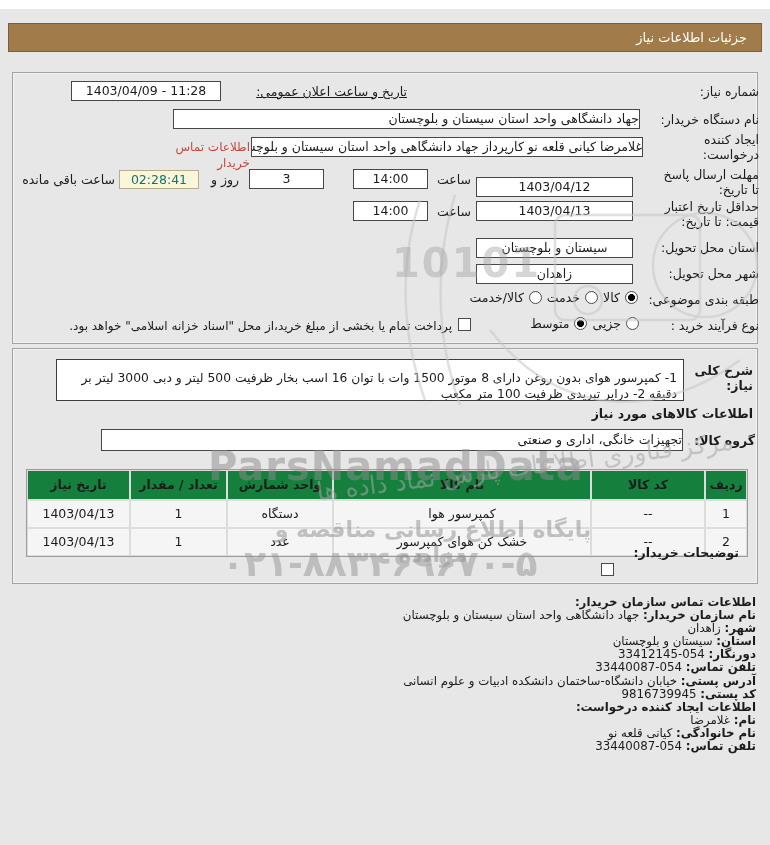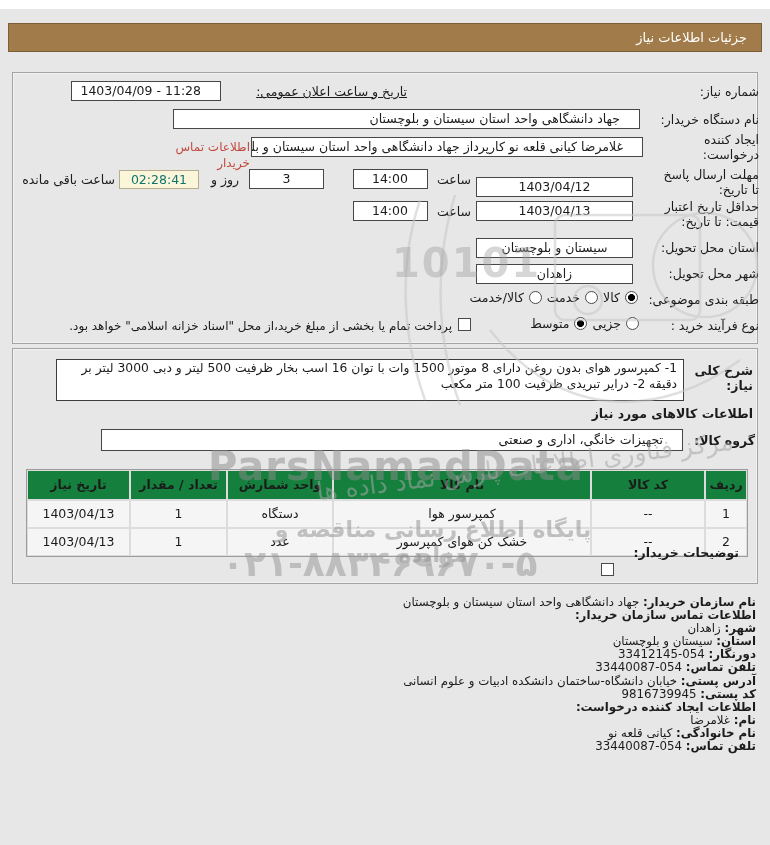--- a/index.html
+++ b/index.html
@@ -8,32 +8,32 @@
   .topstrip{position:absolute;left:0;top:0;width:770px;height:9px;background:#ffffff;}
   .titlebar{position:absolute;left:8px;top:23px;width:754px;height:29px;background:#a17b49;
             border:1px solid #7d5f37;box-sizing:border-box;color:#fff;display:flex;
             align-items:center;padding:0 14px;font-size:13px;}
   .box{position:absolute;border:1px solid #a3a3a3;box-shadow:inset 0 0 0 1px #f2f2f2;box-sizing:border-box;}
   .box1{left:12px;top:72px;width:746px;height:272px;}
   .box2{left:12px;top:348px;width:746px;height:236px;}
   .lbl{position:absolute;text-align:right;line-height:15px;}
   .bold{font-weight:bold;}
   .field{position:absolute;background:#fff;border:1px solid #474747;height:20px;line-height:18px;
-         padding:0 19px;box-sizing:border-box;overflow:hidden;white-space:nowrap;}
+         padding:0 0;box-sizing:border-box;overflow:hidden;white-space:nowrap;}
   .center{text-align:center;}
   .link{position:absolute;color:#c4493e;cursor:pointer;line-height:16px;}
   .countdown{position:absolute;background:#fbf5da;border:1px solid #b5ad8e;height:19px;line-height:17px;
              box-sizing:border-box;color:#0f766e;text-align:center;}
   .rgroup{position:absolute;display:flex;align-items:center;gap:5px;direction:rtl;}
   .radio{display:inline-block;width:13px;height:13px;border:1px solid #4a4a4a;border-radius:50%;
          background:#fff;box-sizing:border-box;}
   .radio.checked{background:radial-gradient(circle,#000 0 3.2px,#fff 3.8px);}
   .cb{position:absolute;width:13px;height:13px;border:1px solid #4a4a4a;background:#fff;box-sizing:border-box;}
   .descbox{position:absolute;left:43px;top:10px;width:628px;height:42px;background:#fff;
-           border:1px solid #3d3d3d;box-sizing:border-box;padding:0 6px;font-size:12.3px;
+           border:1px solid #3d3d3d;box-sizing:border-box;padding:10px 6px;font-size:12.3px;
            line-height:16px;text-align:right;overflow:hidden;}
   .tbl{position:absolute;left:13px;top:120px;width:718px;border:1px solid #9c9c9c;background:#dcdcdc;
        display:grid;grid-template-columns:40px 112px 256px 104px 95px 1fr;gap:2px;padding:1px;direction:rtl;}
   .tbl .h{background:#15803d;font-weight:bold;text-align:center;height:28px;line-height:28px;overflow:hidden;}
   .tbl .c{background:#f5f5f5;text-align:center;height:26px;line-height:26px;overflow:hidden;}
   .contact{position:absolute;left:12px;top:596px;width:744px;direction:rtl;}
   .cline{font-size:11.8px;line-height:13.1px;text-align:right;}
   .wm{position:absolute;inset:0;pointer-events:none;z-index:40;}
   .wm div{position:absolute;}
   .wm-digits{left:392px;top:240px;font-size:40px;font-weight:bold;color:rgba(158,158,158,.42);direction:ltr;letter-spacing:2px;}
@@ -136,22 +136,22 @@
       <div class="c">عدد</div>
       <div class="c">1</div>
       <div class="c"><span dir="ltr">1403/04/13</span></div>
     </div>
 
     <div class="lbl bold" style="left:608px;top:196px;width:118px;">توضیحات خریدار:</div>
     <span class="cb" style="left:588px;top:214px;"></span>
   </div>
 
   <div class="contact">
+    <div class="cline"><span class="bold">اطلاعات تماس سازمان خریدار:</span><span></span></div>
     <div class="cline"><span class="bold">نام سازمان خریدار:</span><span> جهاد دانشگاهی واحد استان سیستان و بلوچستان</span></div>
-    <div class="cline"><span class="bold">اطلاعات تماس سازمان خریدار:</span><span></span></div>
     <div class="cline"><span class="bold">شهر:</span><span> زاهدان</span></div>
     <div class="cline"><span class="bold">استان:</span><span> سیستان و بلوچستان</span></div>
     <div class="cline"><span class="bold">دورنگار:</span> <span dir="ltr">33412145-054</span></div>
     <div class="cline"><span class="bold">تلفن تماس:</span> <span dir="ltr">33440087-054</span></div>
     <div class="cline"><span class="bold">آدرس پستی:</span><span> خیابان دانشگاه-ساختمان دانشکده ادبیات و علوم انسانی</span></div>
     <div class="cline"><span class="bold">کد پستی:</span> <span dir="ltr">9816739945</span></div>
     <div class="cline"><span class="bold">اطلاعات ایجاد کننده درخواست:</span><span></span></div>
     <div class="cline"><span class="bold">نام:</span><span> غلامرضا</span></div>
     <div class="cline"><span class="bold">نام خانوادگی:</span><span> کیانی قلعه نو</span></div>
     <div class="cline"><span class="bold">تلفن تماس:</span> <span dir="ltr">33440087-054</span></div>

